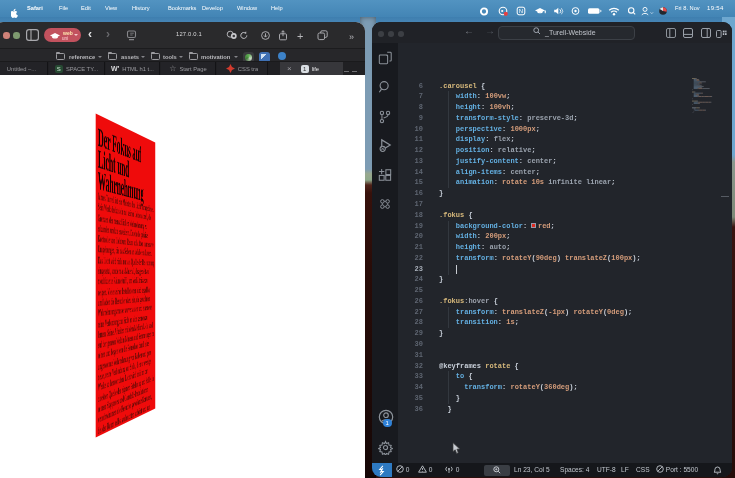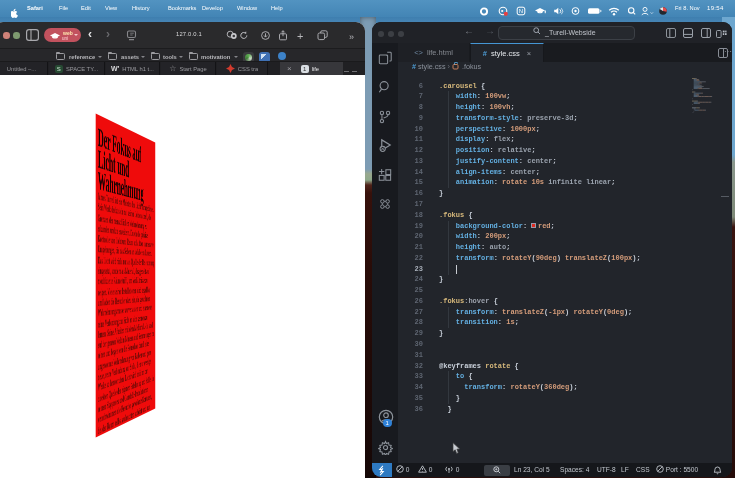--- a/index.html
+++ b/index.html
@@ -249,35 +249,20 @@
           <rect x=".5" y=".5" width="9" height="9" rx="1.5" fill="none" stroke="#9aa0a8" stroke-width="1"></rect>
           <line x1="6.2" y1="1" x2="6.2" y2="9" stroke="#9aa0a8" stroke-width="1"></line>
         </svg>
       <svg class="lic" style="left:344px" width="11" height="10" viewBox="0 0 11 10">
           <rect x="0.5" y="2.5" width="4.6" height="7" rx="1" fill="none" stroke="#9aa0a8" stroke-width="1"></rect>
           <rect x="6.8" y="2.6" width="1.8" height="1.8" fill="#b9bec6"></rect>
           <rect x="9.2" y="2.6" width="1.3" height="1.8" fill="#b9bec6"></rect>
           <rect x="6.8" y="5.2" width="1.3" height="1.8" fill="#b9bec6"></rect>
           <rect x="8.8" y="5.2" width="1.8" height="1.8" fill="#b9bec6"></rect>
         </svg>
-    </div>
-    <div id="vtabs">
-      <div class="vtab" style="left:0;width:71px;color:#84888f"><span style="color:#6d87a0;margin-right:4px">&lt;&gt;</span>life.html</div>
-      <div class="vtab vactive" style="left:72px;width:74px"><span style="color:#4f9fd8;margin-right:4px;font-weight:bold">#</span>style.css<span style="margin-left:7px;color:#9aa0a8">×</span></div>
-      <svg style="position:absolute;left:320px;top:5px" width="10" height="10" viewBox="0 0 10 10">
-          <rect x=".5" y=".5" width="9" height="9" rx="1.5" fill="none" stroke="#888d95" stroke-width="1"></rect>
-          <line x1="5.5" y1="1" x2="5.5" y2="9" stroke="#888d95" stroke-width="1"></line>
-        </svg>
-      <span style="position:absolute;left:326px;top:4px;width:12px;text-align:left;color:#888d95;font-size:8px">⋯</span>
-    </div>
-    <div id="vcrumb">
-      <span style="color:#4f9fd8;font-weight:bold;margin-left:14px">#</span> style.css <span style="color:#6b7078">›</span> <svg width="8" height="8" viewBox="0 0 8 8" style="vertical-align:-1px">
-          <rect x="1" y="2.5" width="5" height="4.5" rx="1" fill="none" stroke="#c47e5a" stroke-width="1"></rect>
-          <path d="M2.5 2.5 v-1 a1.5 1.5 0 0 1 3 0" fill="none" stroke="#5fb3e8" stroke-width="1"></path>
-        </svg> .fokus
     </div>
     <div id="vact">
       <svg class="aic" style="top:8px" width="14" height="14" viewBox="0 0 16 16">
           <path d="M10.5 1.5 h3.6 a1 1 0 0 1 1 1 v8 a1 1 0 0 1 -1 1 h-1" fill="none" stroke="#8b9199" stroke-width="1.2"></path>
           <rect x="1.5" y="4.5" width="9.5" height="10" rx="1" fill="none" stroke="#8b9199" stroke-width="1.2"></rect>
           <path d="M9 4.5 l2.2 2 v-2z" fill="#8b9199"></path>
         </svg>
       <svg class="aic" style="top:37.3px" width="14" height="14" viewBox="0 0 16 16">
           <circle cx="7" cy="6.5" r="4.6" fill="none" stroke="#8b9199" stroke-width="1.3"></circle>
           <path d="M4 10.5 l-2.5 3.5" stroke="#8b9199" stroke-width="1.3"></path>

